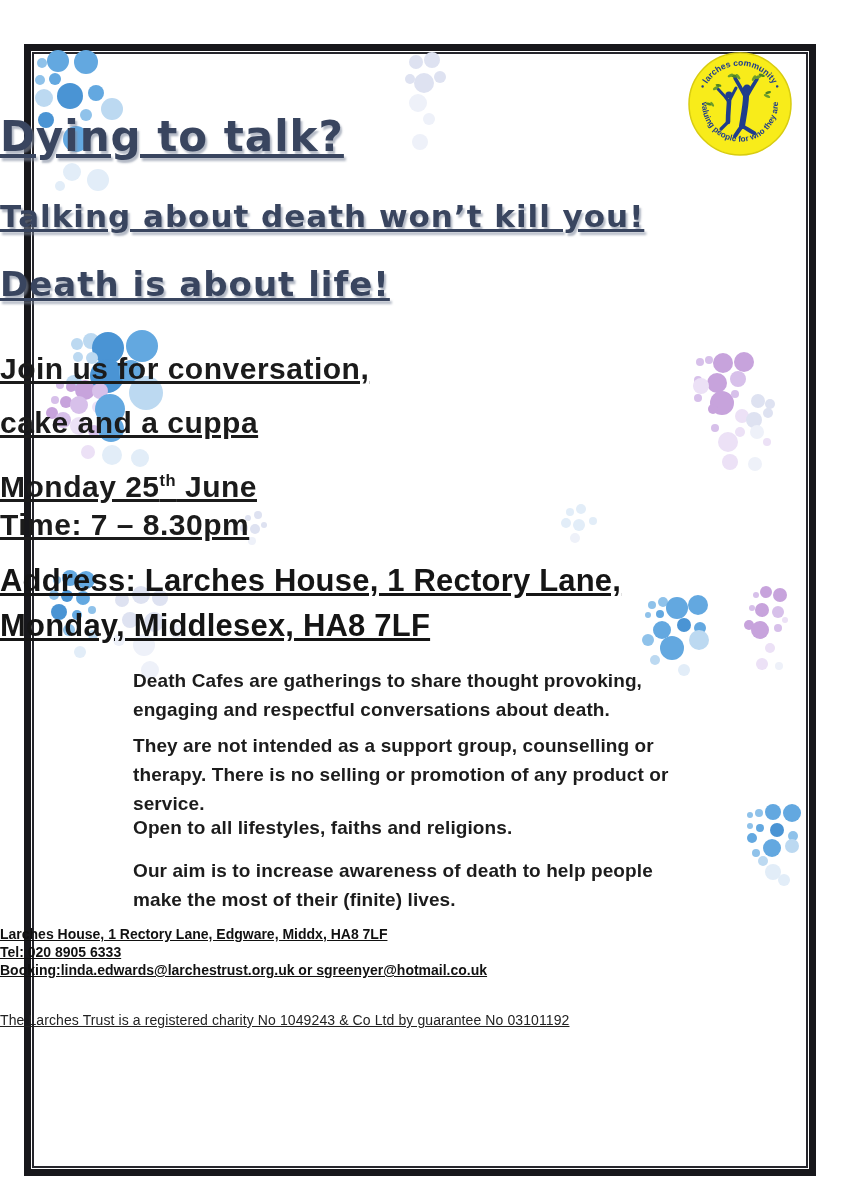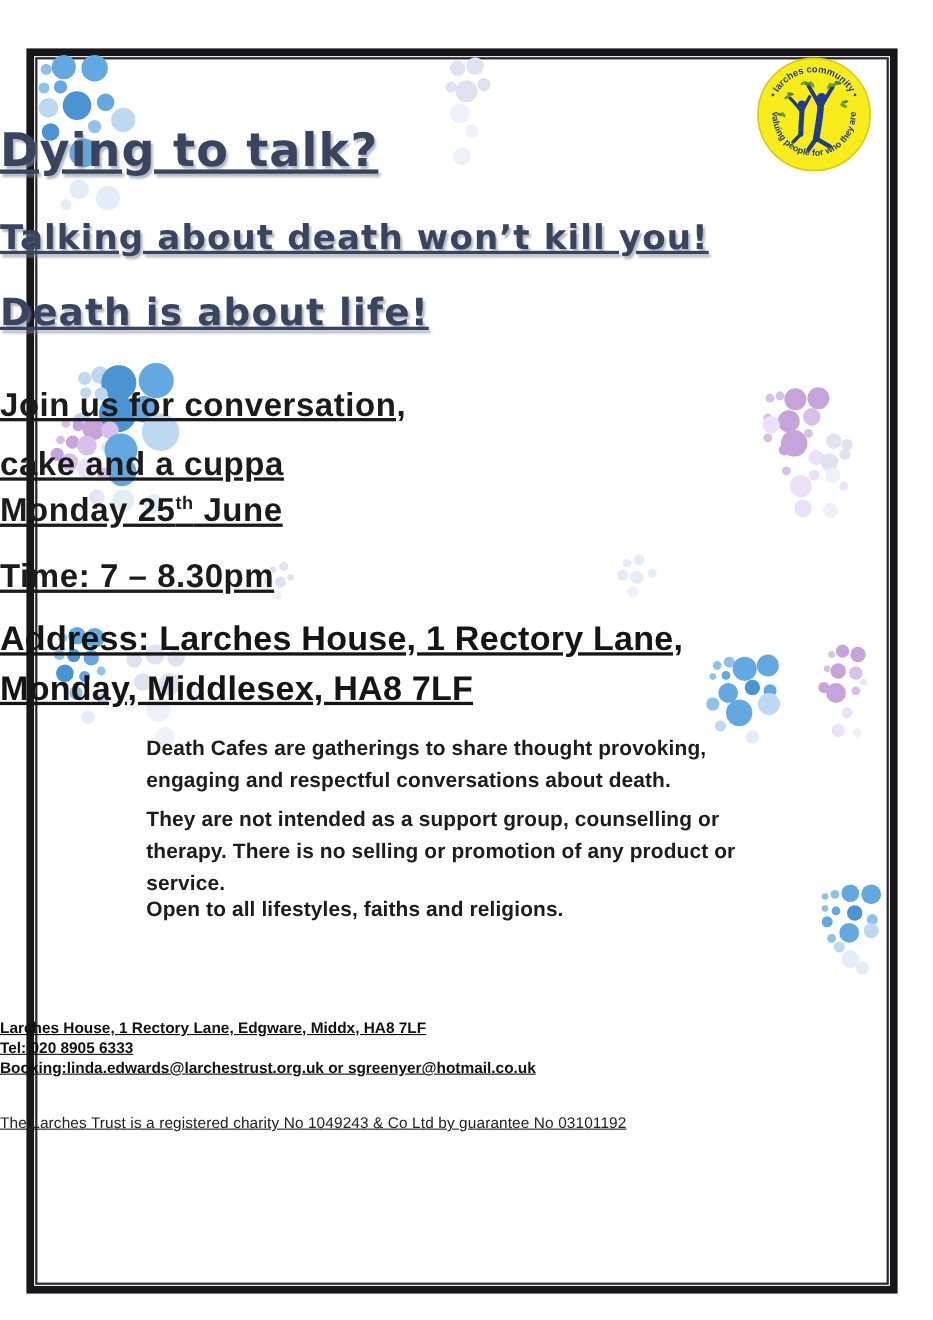--- a/index.html
+++ b/index.html
@@ -23,21 +23,21 @@
     letter-spacing:1px;
   }
   .h1{top:112px;font-size:42px;}
   .h2{top:198px;font-size:31px;}
   .h3{top:264px;font-size:34px;}
 
   .event-line{
     font-family:"Liberation Sans",sans-serif;
     font-weight:bold;color:#1b1b1b;font-size:30px;letter-spacing:.5px;
   }
-  .ev1{top:352px;} .ev2{top:406px;} .ev3{top:448px;} .ev4{top:508px;}
+  .ev1{top:352px;} .ev2{top:406px;} .ev3{top:470px;} .ev4{top:508px;}
   .event-line sup{font-size:.55em;vertical-align:super;}
 
   .address-line{
     font-family:"Liberation Sans",sans-serif;
     font-weight:bold;color:#151515;font-size:31px;letter-spacing:.2px;
   }
   .ad1{top:563px;} .ad2{top:608px;}
 
   .para{
     position:absolute;z-index:2;left:133px;width:640px;text-align:left;
@@ -286,20 +286,22 @@
 
   <div class="txt address-line ad1">Address: Larches House, 1 Rectory Lane,</div>
   <div class="txt address-line ad2">Monday, Middlesex, HA8 7LF</div>
 
   <div class="para p1">Death Cafes are gatherings to share thought provoking,
 engaging and respectful conversations about death.</div>
   <div class="para p2">They are not intended as a support group, counselling or
 therapy. There is no selling or promotion of any product or
 service.</div>
   <div class="para p3">Open to all lifestyles, faiths and religions.</div>
+  <div class="para p4">Our aim is to increase awareness of death to help people
+make the most of their (finite) lives.</div>
 
   <div class="txt contact-line c1">Larches House, 1 Rectory Lane, Edgware, Middx, HA8 7LF</div>
   <div class="txt contact-line c2">Tel: 020 8905 6333</div>
   <div class="txt contact-line c3"><span class="booking-label">Booking:</span><span>linda.edwards@larchestrust.org.uk or sgreenyer@hotmail.co.uk</span></div>
 
   <div class="txt charity">The Larches Trust is a registered charity No 1049243 &amp; Co Ltd by guarantee No 03101192</div>
 
 </div>
 
 </body></html>

